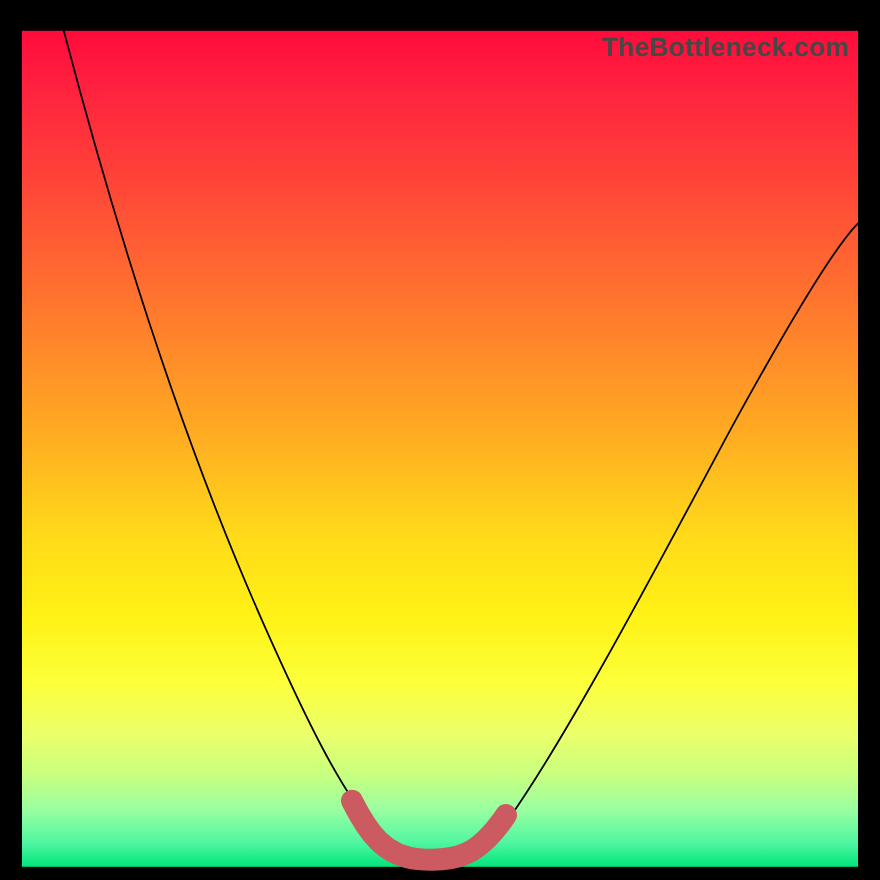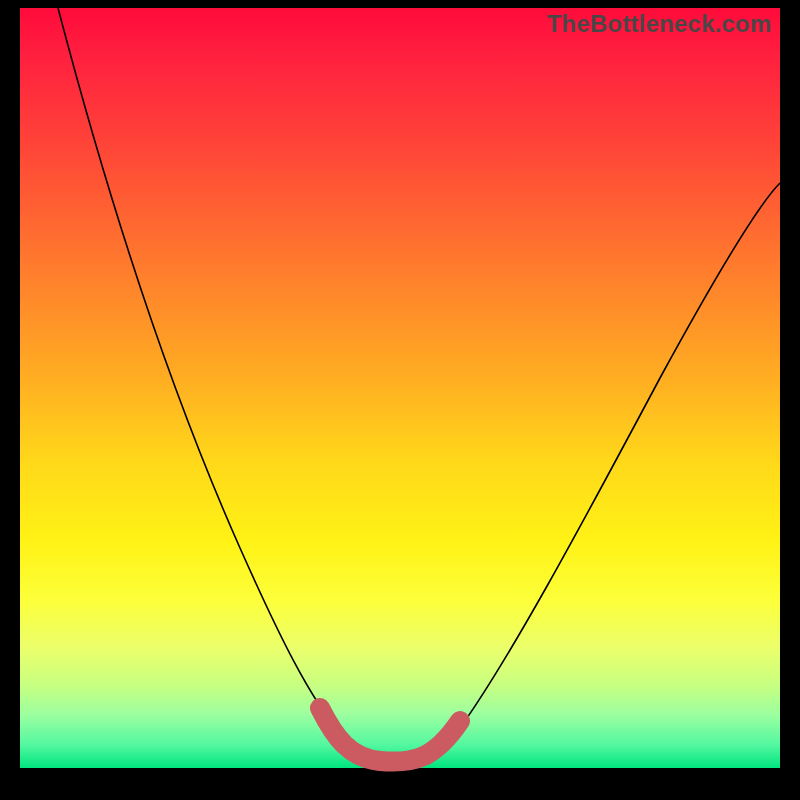--- a/index.html
+++ b/index.html
@@ -7,21 +7,21 @@
     padding: 0;
     width: 800px;
     height: 800px;
     background: #000;
     overflow: hidden;
     font-family: Arial, Helvetica, sans-serif;
   }
   .frame {
     position: absolute;
     left: 20px;
-    top: 8px;
+    top: 28px;
     width: 760px;
     height: 580px;
     background: #000;
   }
   .plot-area {
     position: absolute;
     left: 0;
     top: 0;
     width: 760px;
     height: 760px;

